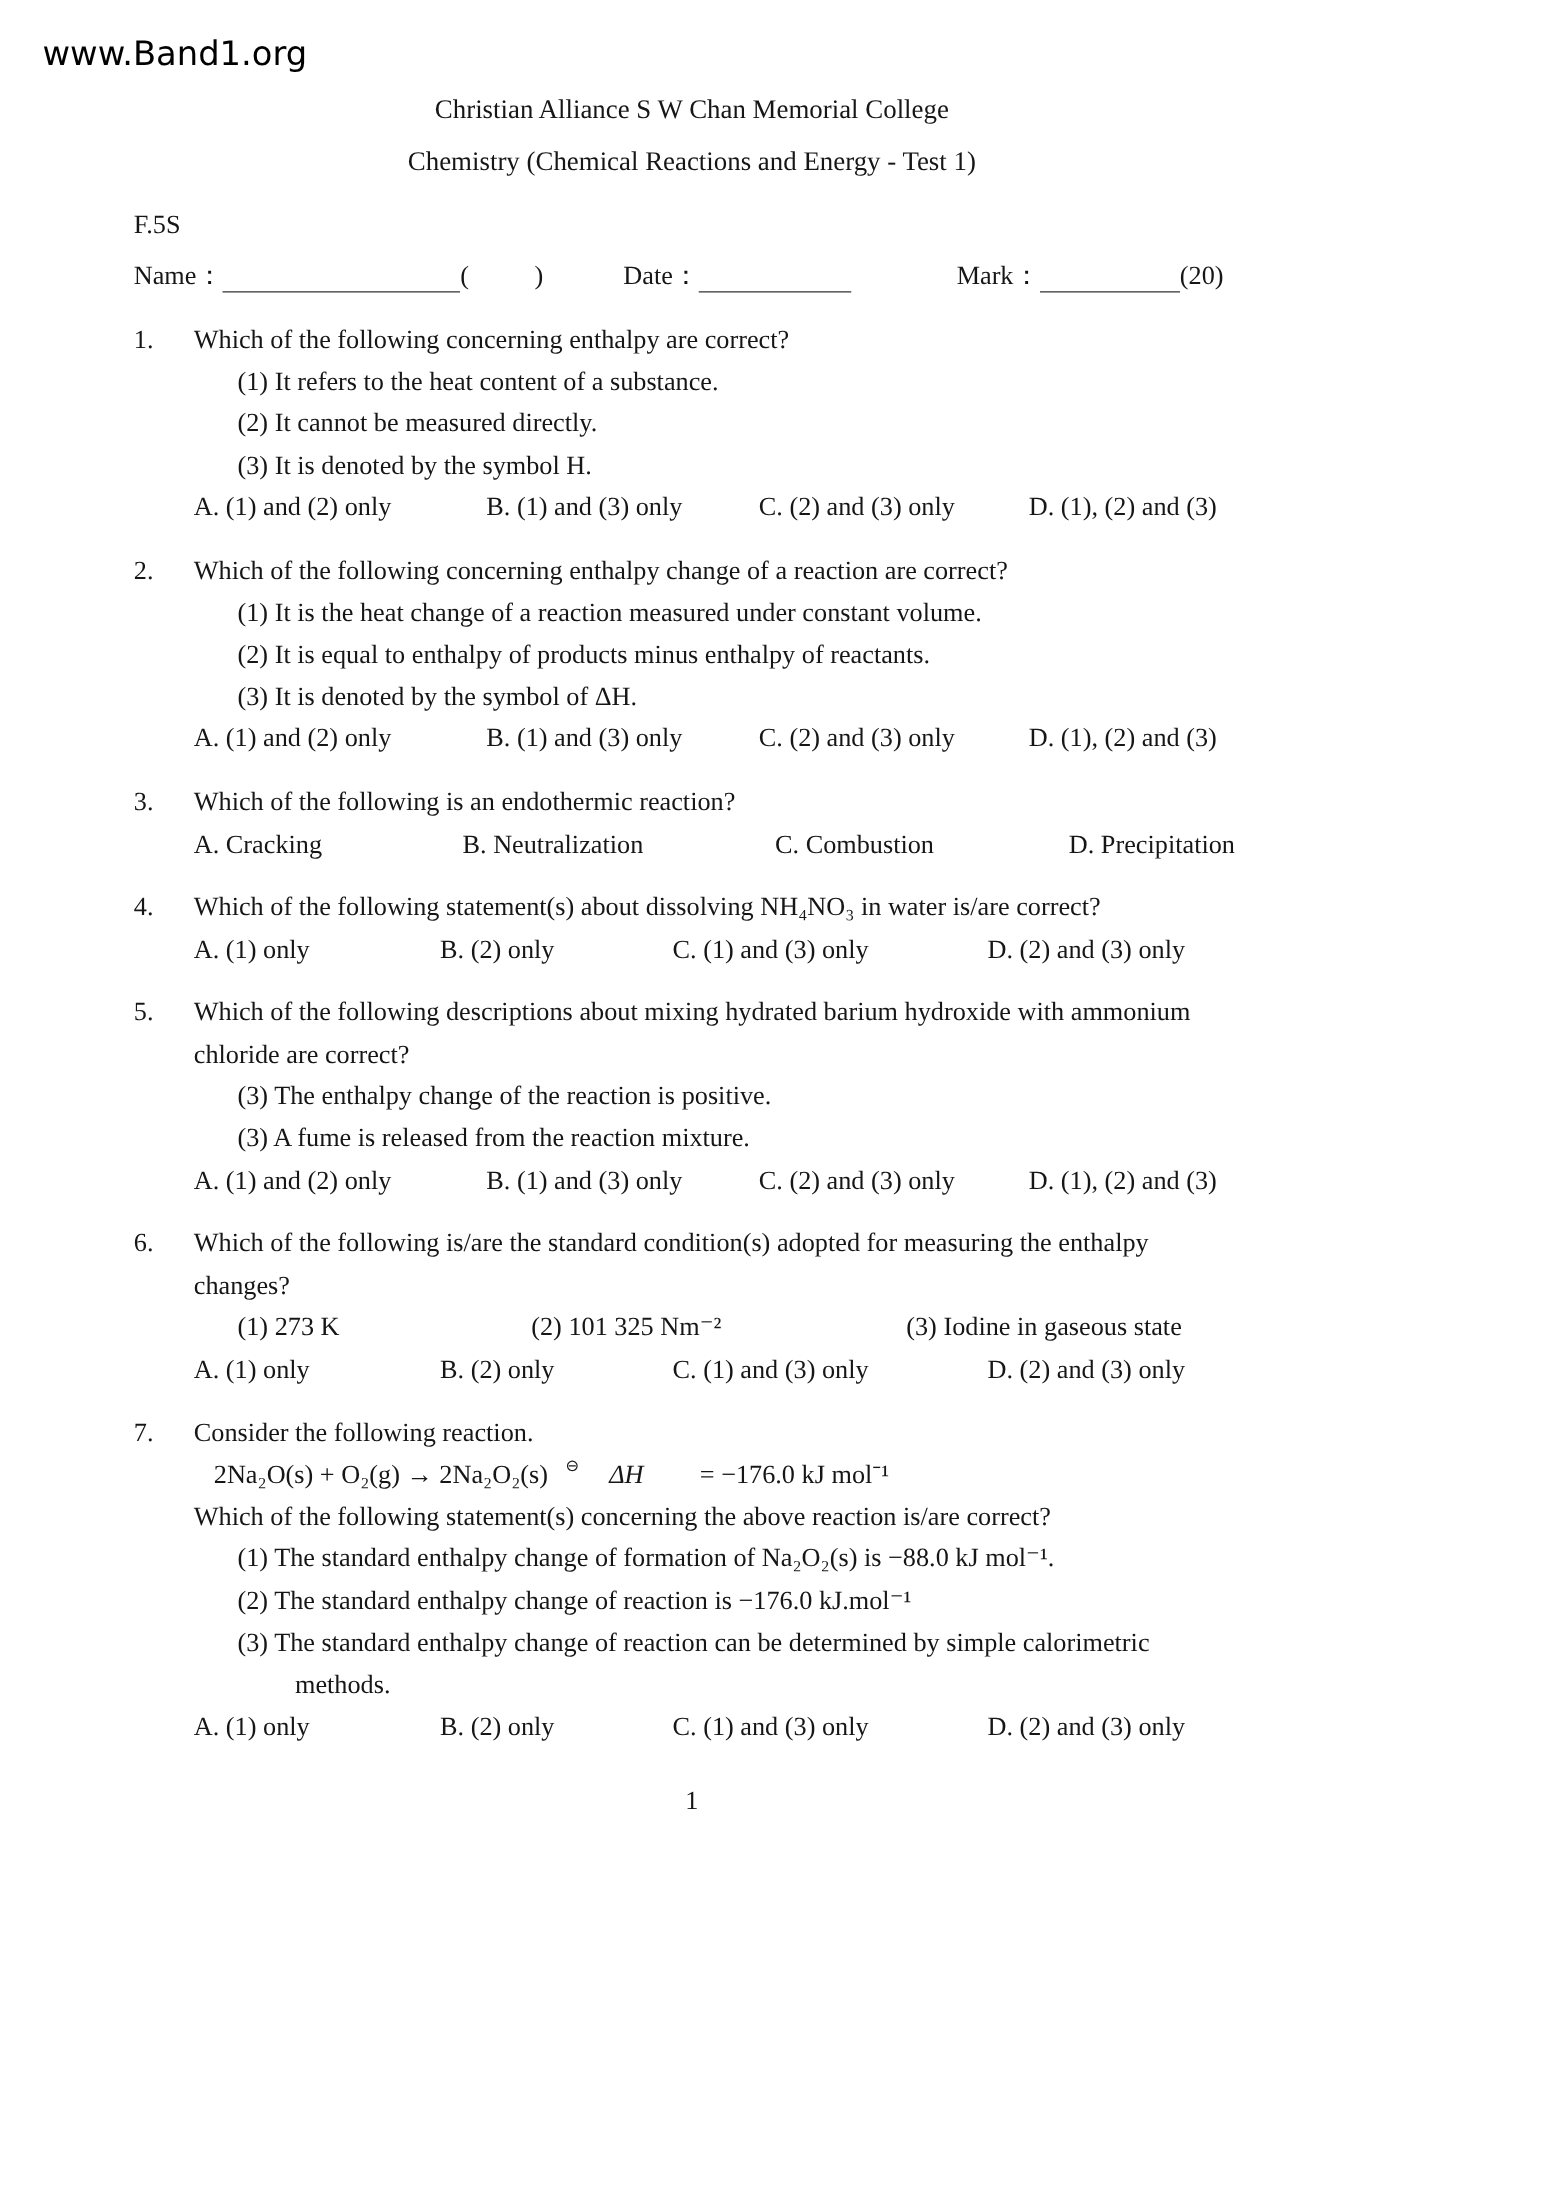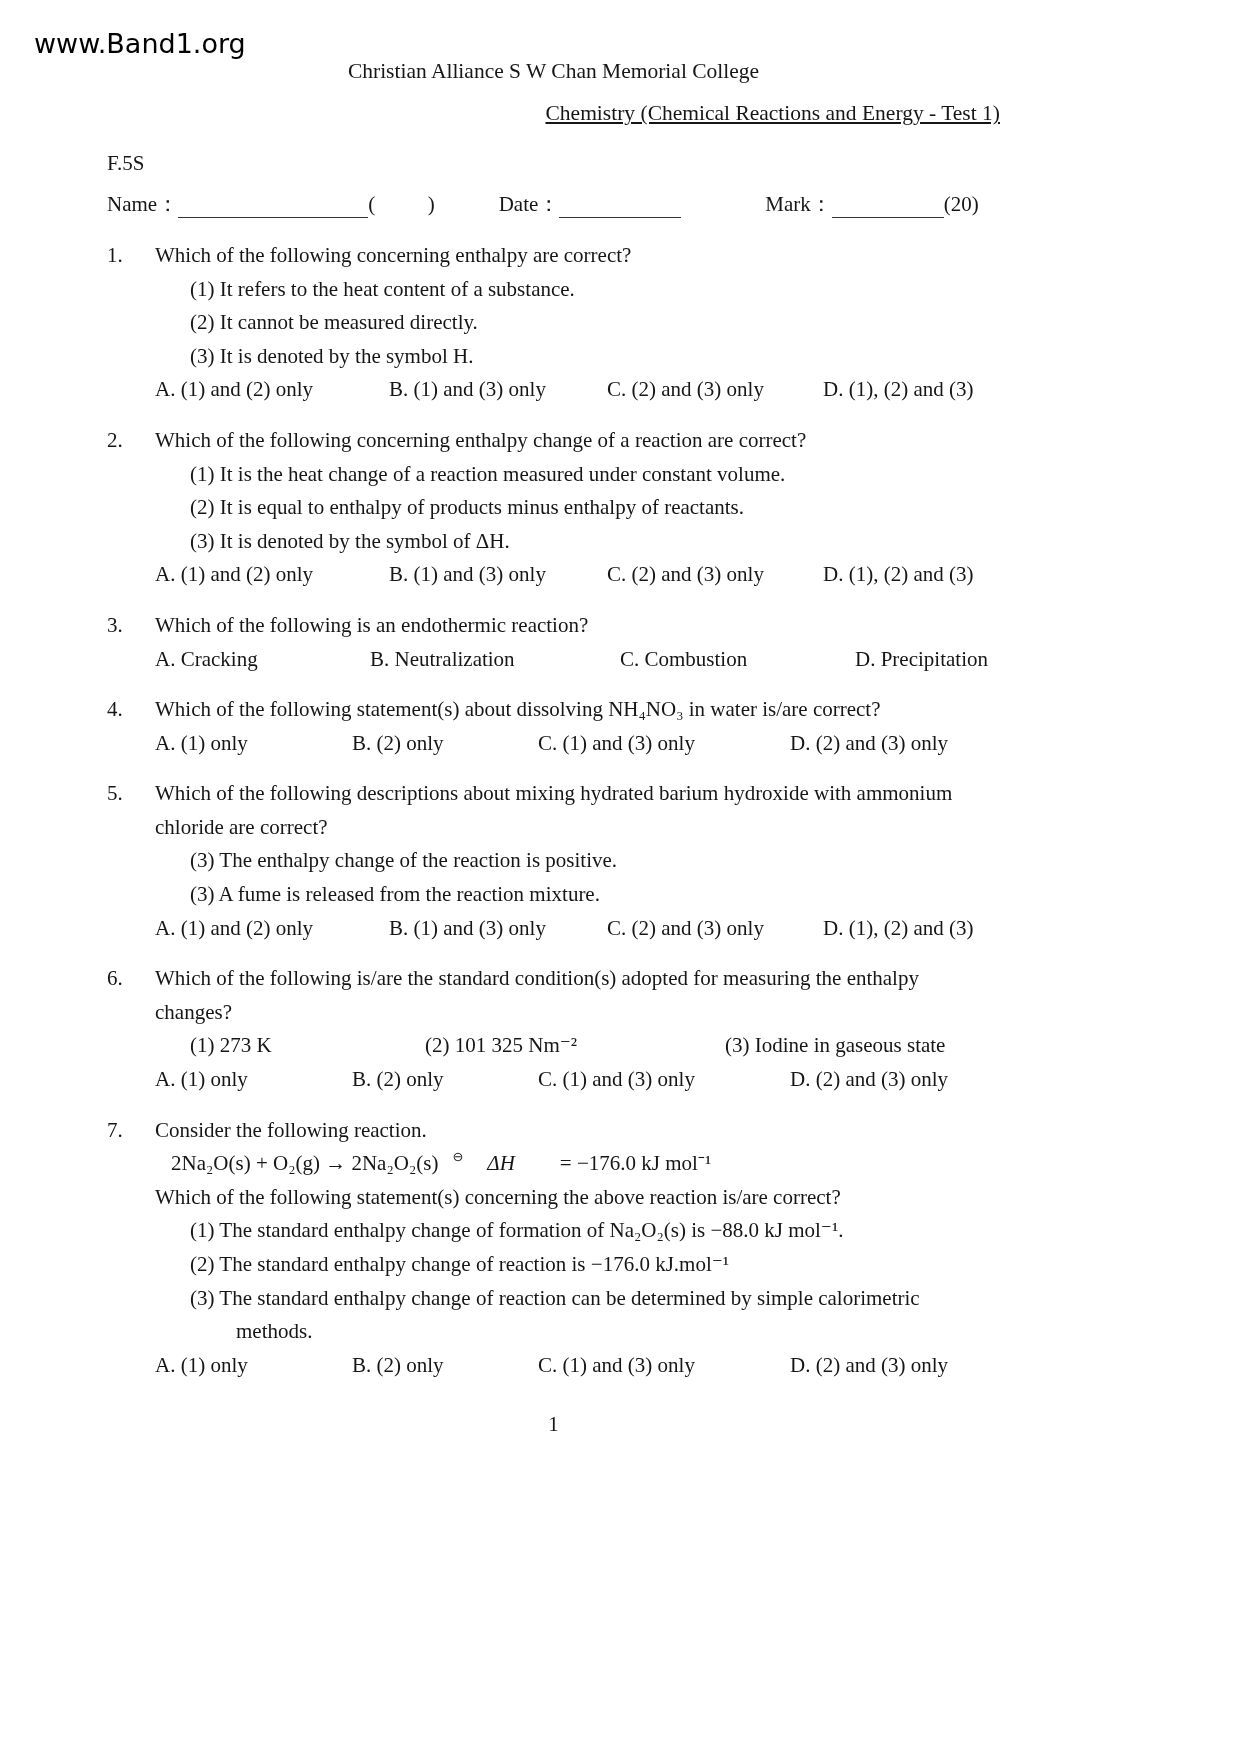--- a/index.html
+++ b/index.html
@@ -7,32 +7,32 @@
     width: 1240px; height: 1754px;
     background: #ffffff;
     font-family: "Liberation Serif", "DejaVu Serif", serif;
     font-size: 21px;
     line-height: 1.6;
     color: #161616;
   }
   .page {
     position: relative;
     width: 1240px; height: 1754px;
-    padding: 18px 240px 0 107px;
+    padding: 34px 240px 0 107px;
     box-sizing: border-box;
     overflow: hidden;
     background: #ffffff;
   }
   .watermark {
     position: absolute; top: 22px; left: 34px;
     font-family: "DejaVu Sans", "Liberation Sans", sans-serif;
     font-size: 27px; color: #000;
   }
   .school   { margin-top: 36px; text-align: center; font-size: 21.5px; }
-  .subject  { margin-top: 8px;  text-align: right; font-size: 21.5px; text-decoration: underline; }
+  .subject  { margin-top: 8px;  text-align: center; font-size: 21.5px; }
   .class-line { margin-top: 16px; }
   .info-line { display: flex; align-items: baseline; margin-top: 8px; white-space: nowrap; }
   .blank {
     display: inline-block; height: 20px;
     border-bottom: 1.6px solid #333;
     align-self: flex-end; margin-bottom: 4px;
   }
   .blank-name { width: 190px; }
   .blank-date { width: 122px; }
   .blank-mark { width: 112px; }

